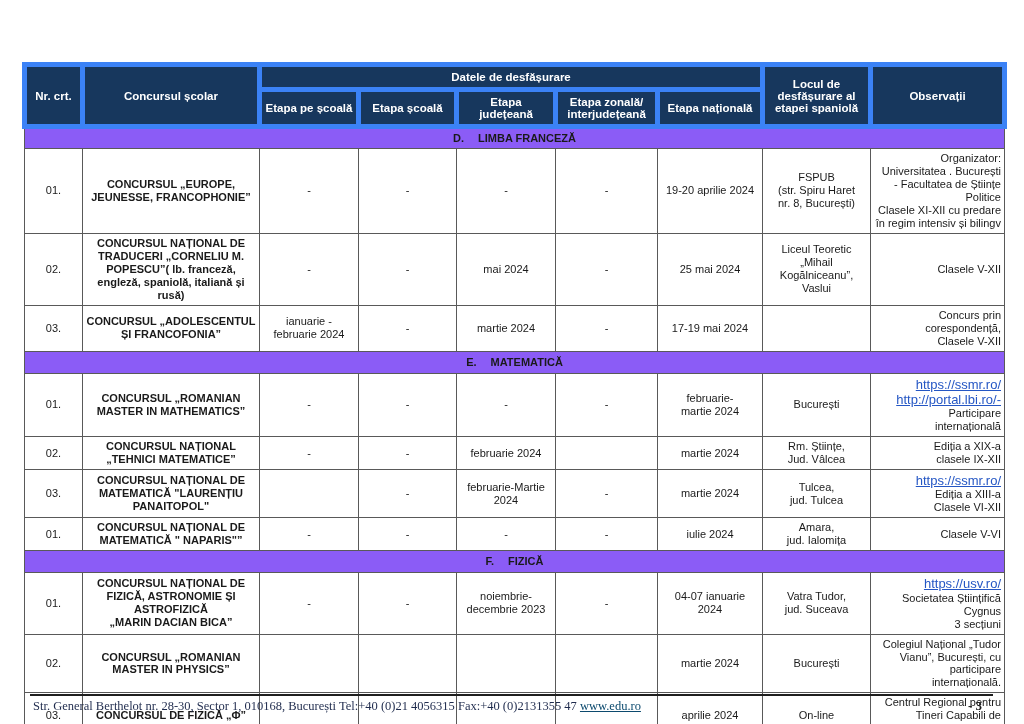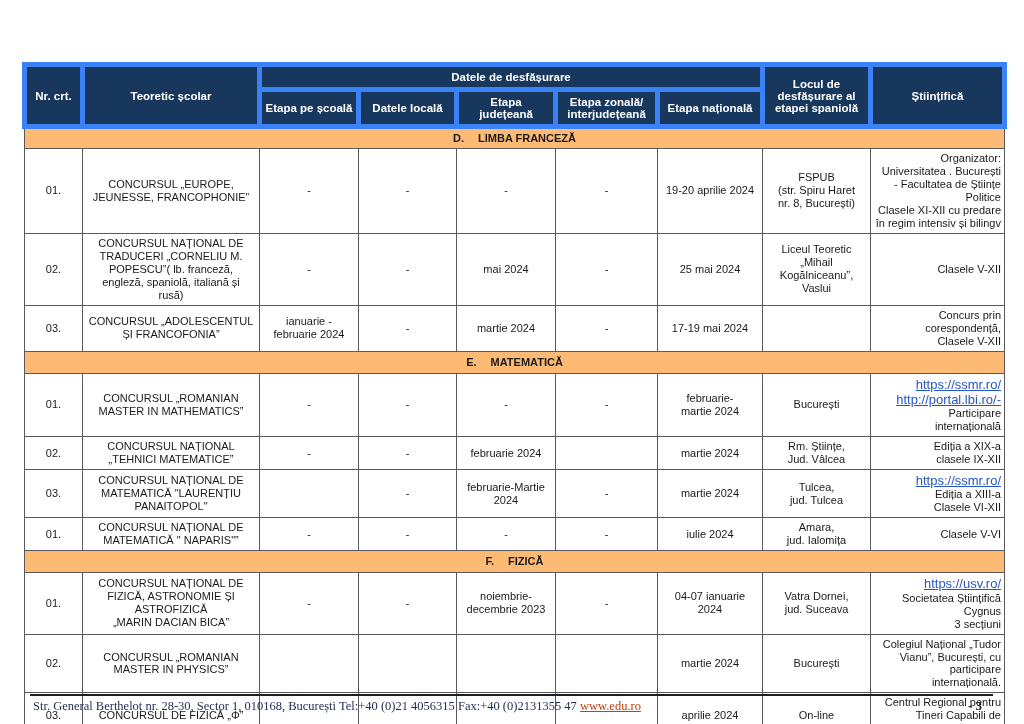--- a/index.html
+++ b/index.html
@@ -37,29 +37,29 @@
     border: 1px solid #595959;
     font-size: 11px;
     color: #1a1a1a;
     text-align: center;
     vertical-align: middle;
     padding: 3px 3px;
     white-space: pre-line;
     line-height: 1.18;
   }
   td.section-cell {
-    background: #fdba74;
+    background: #8b5cf6;
     color: #17375D;
     font-weight: bold;
     font-size: 12px;
     height: 22px;
     padding: 2px;
   }
   td.section-cell .sec-letter { margin-right: 14px; }
-  td.name-cell { font-weight: normal; color: #000; }
+  td.name-cell { font-weight: bold; color: #000; }
   td.obs-cell div { white-space: pre-line; text-align: right; }
   a.doc-link {
     color: #2456C4;
     text-decoration: underline;
     font-size: 13px;
     white-space: pre-line;
   }
   .footer-rule {
     position: absolute;
     left: 30px;
@@ -70,21 +70,21 @@
   }
   .footer-text {
     position: absolute;
     left: 33px;
     top: 699px;
     font-family: "Liberation Serif", serif;
     font-size: 12.5px;
     color: #1f2b4d;
     white-space: nowrap;
   }
-  .footer-text a { color: #c2410c; text-decoration: underline; }
+  .footer-text a { color: #0c4a6e; text-decoration: underline; }
   .page-number {
     position: absolute;
     right: 42px;
     top: 698px;
     font-family: "Liberation Serif", serif;
     font-size: 13px;
     font-weight: bold;
     color: #1a1a1a;
   }
 </style>
@@ -101,30 +101,30 @@
       <col style="width:98px">
         <col style="width:99px">
         <col style="width:102px">
       <col style="width:105px">
         <col style="width:108px">
         <col style="width:134px">
     </colgroup>
     <thead>
       <tr class="group-row">
         <th rowspan="2">Nr. crt.</th>
-        <th rowspan="2">Teoretic școlar</th>
+        <th rowspan="2">Concursul școlar</th>
         <th colspan="5">Datele de desfășurare</th>
         <th rowspan="2">Locul de
 desfășurare al
 etapei spaniolă</th>
-        <th rowspan="2">Științifică</th>
+        <th rowspan="2">Observații</th>
       </tr>
       <tr class="sub-row">
         <th>Etapa pe școală</th>
-        <th>Datele locală</th>
+        <th>Etapa școală</th>
         <th>Etapa județeană</th>
         <th>Etapa zonală/
 interjudețeană</th>
         <th>Etapa națională</th>
       </tr>
     </thead>
     <tbody>
         <tr>
           <td colspan="9" class="section-cell"><span class="sec-letter">D.</span><span>LIMBA FRANCEZĂ</span></td>
         </tr>
@@ -248,21 +248,21 @@
 FIZICĂ, ASTRONOMIE ȘI
 ASTROFIZICĂ
 „MARIN DACIAN BICA”</td>
           <td>-</td>
           <td>-</td>
           <td>noiembrie-
 decembrie 2023</td>
           <td>-</td>
           <td>04-07 ianuarie
 2024</td>
-          <td>Vatra Dornei,
+          <td>Vatra Tudor,
 jud. Suceava</td>
           <td class="obs-cell"><div><a href="#" class="doc-link">https://usv.ro/</a></div><div>Societatea Științifică
 Cygnus
 3 secțiuni</div></td>
         </tr>
         <tr>
           <td>02.</td>
           <td class="name-cell">CONCURSUL „ROMANIAN
 MASTER IN PHYSICS”</td>
           <td></td>

